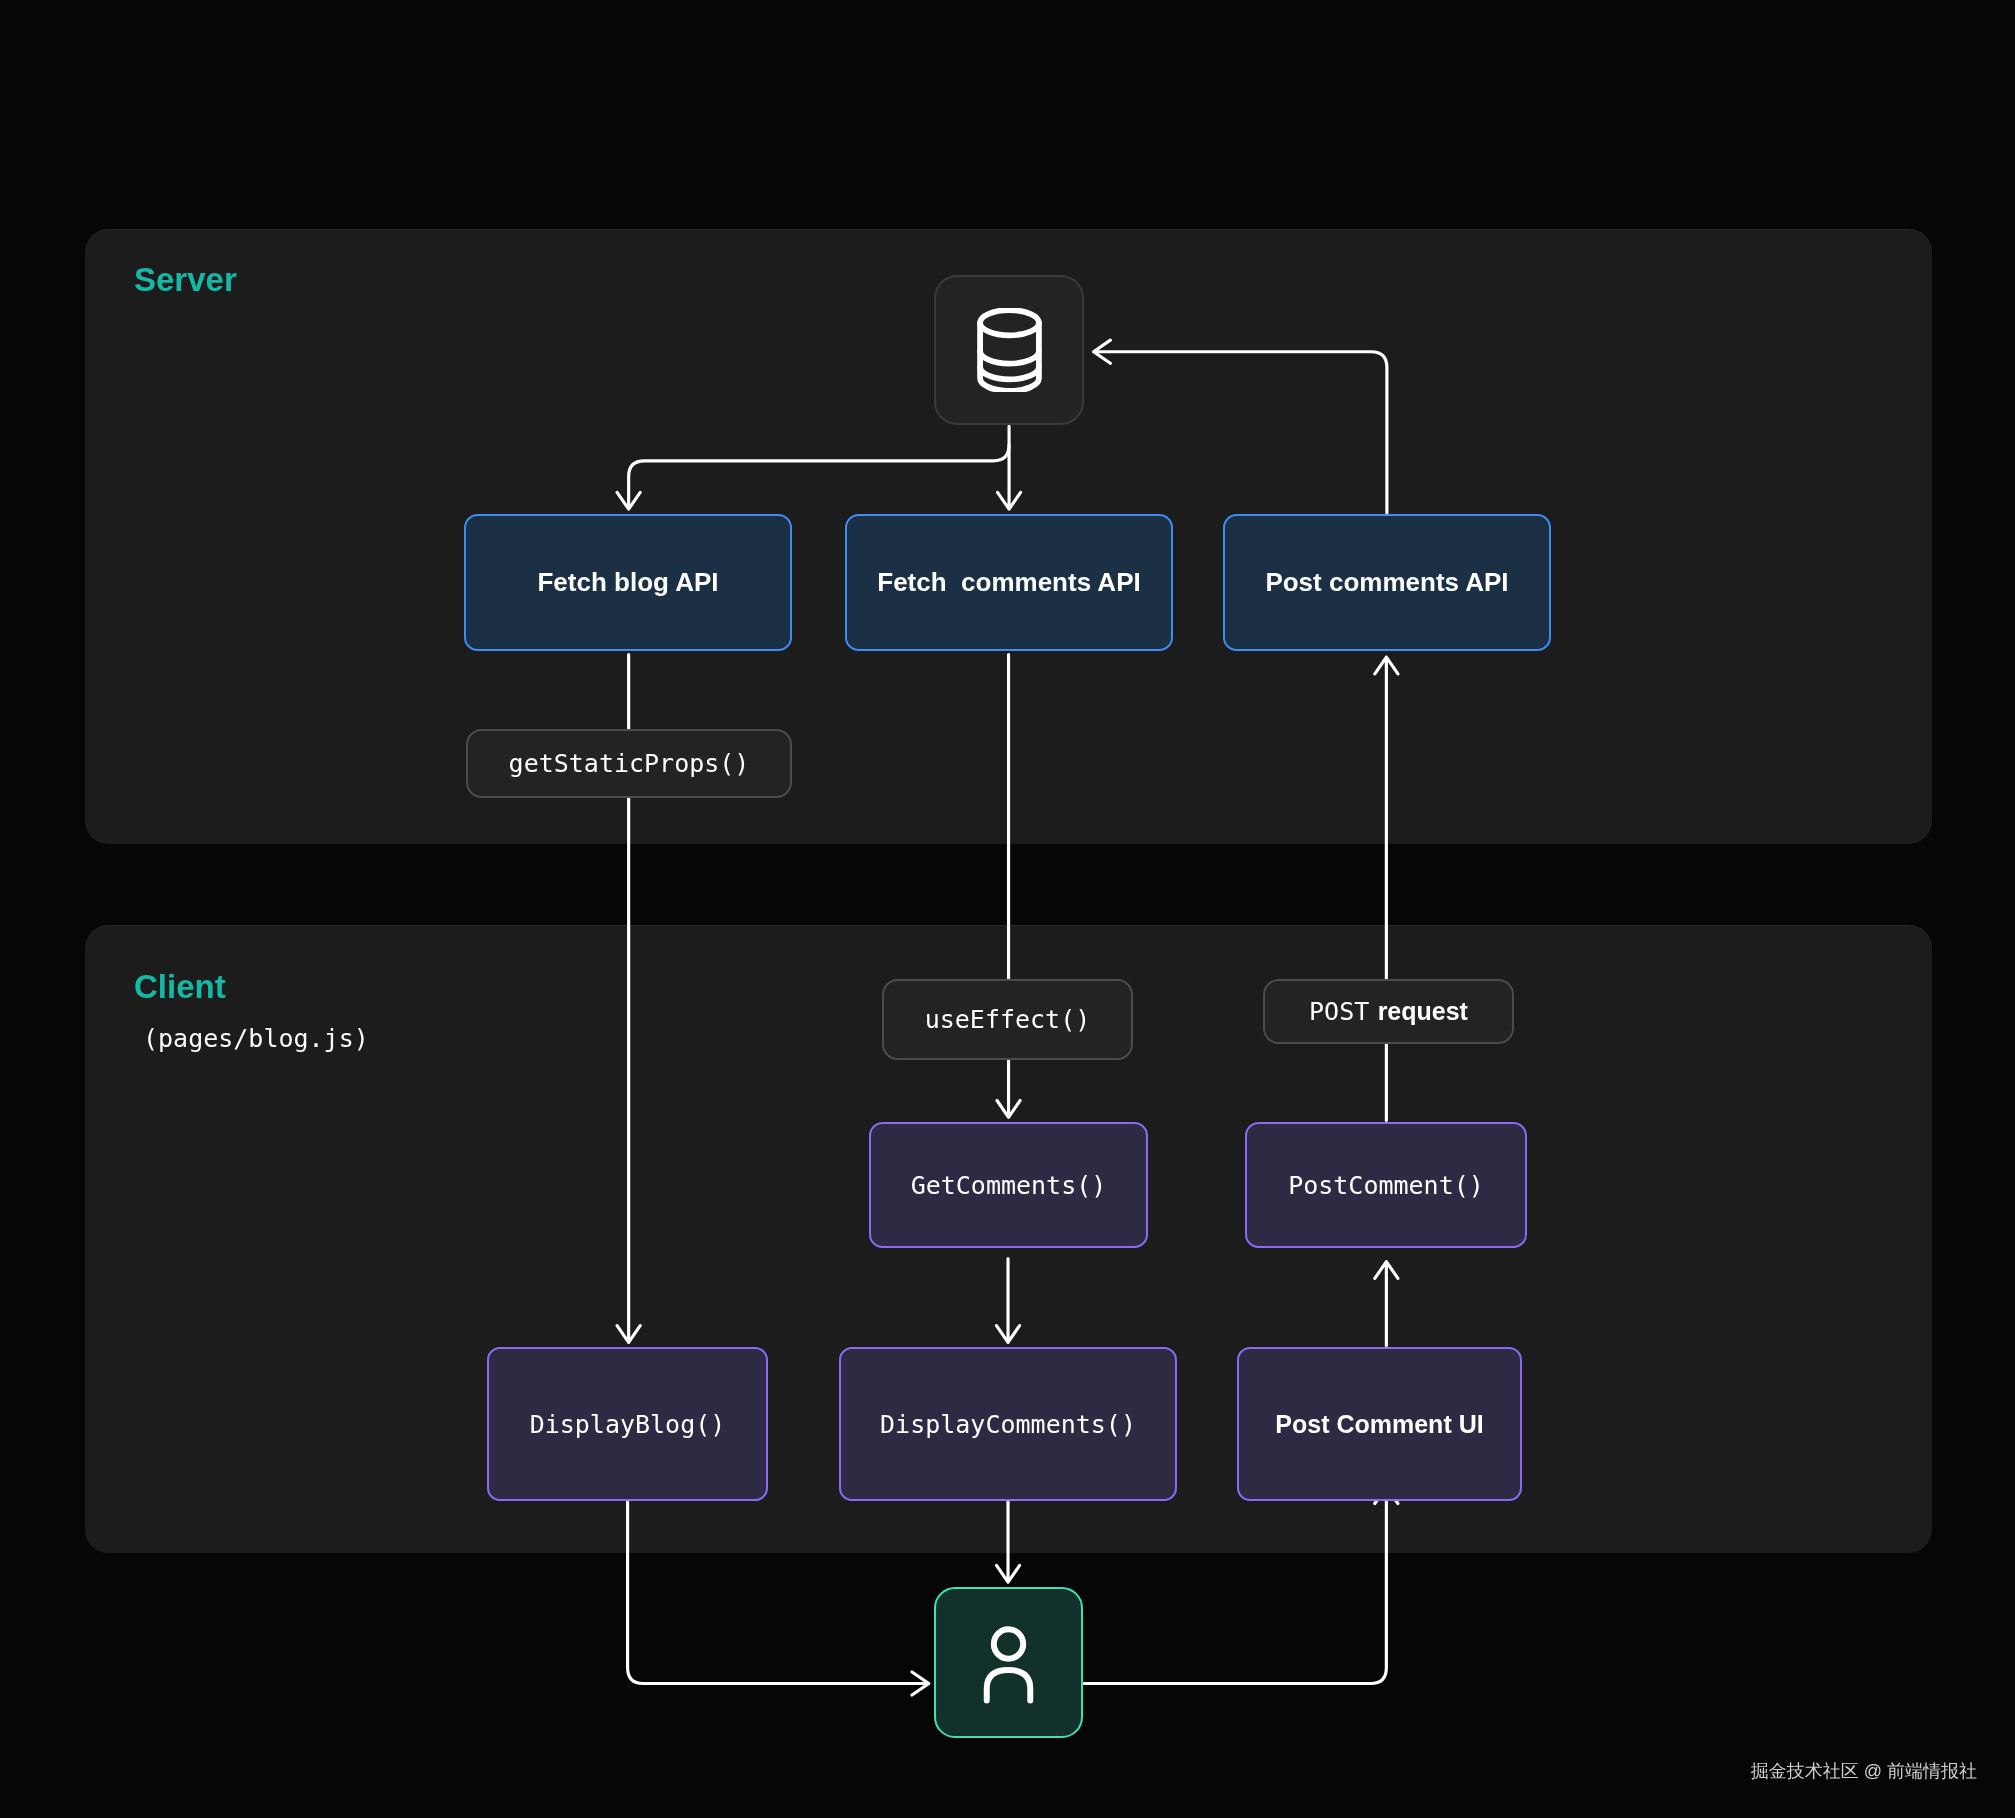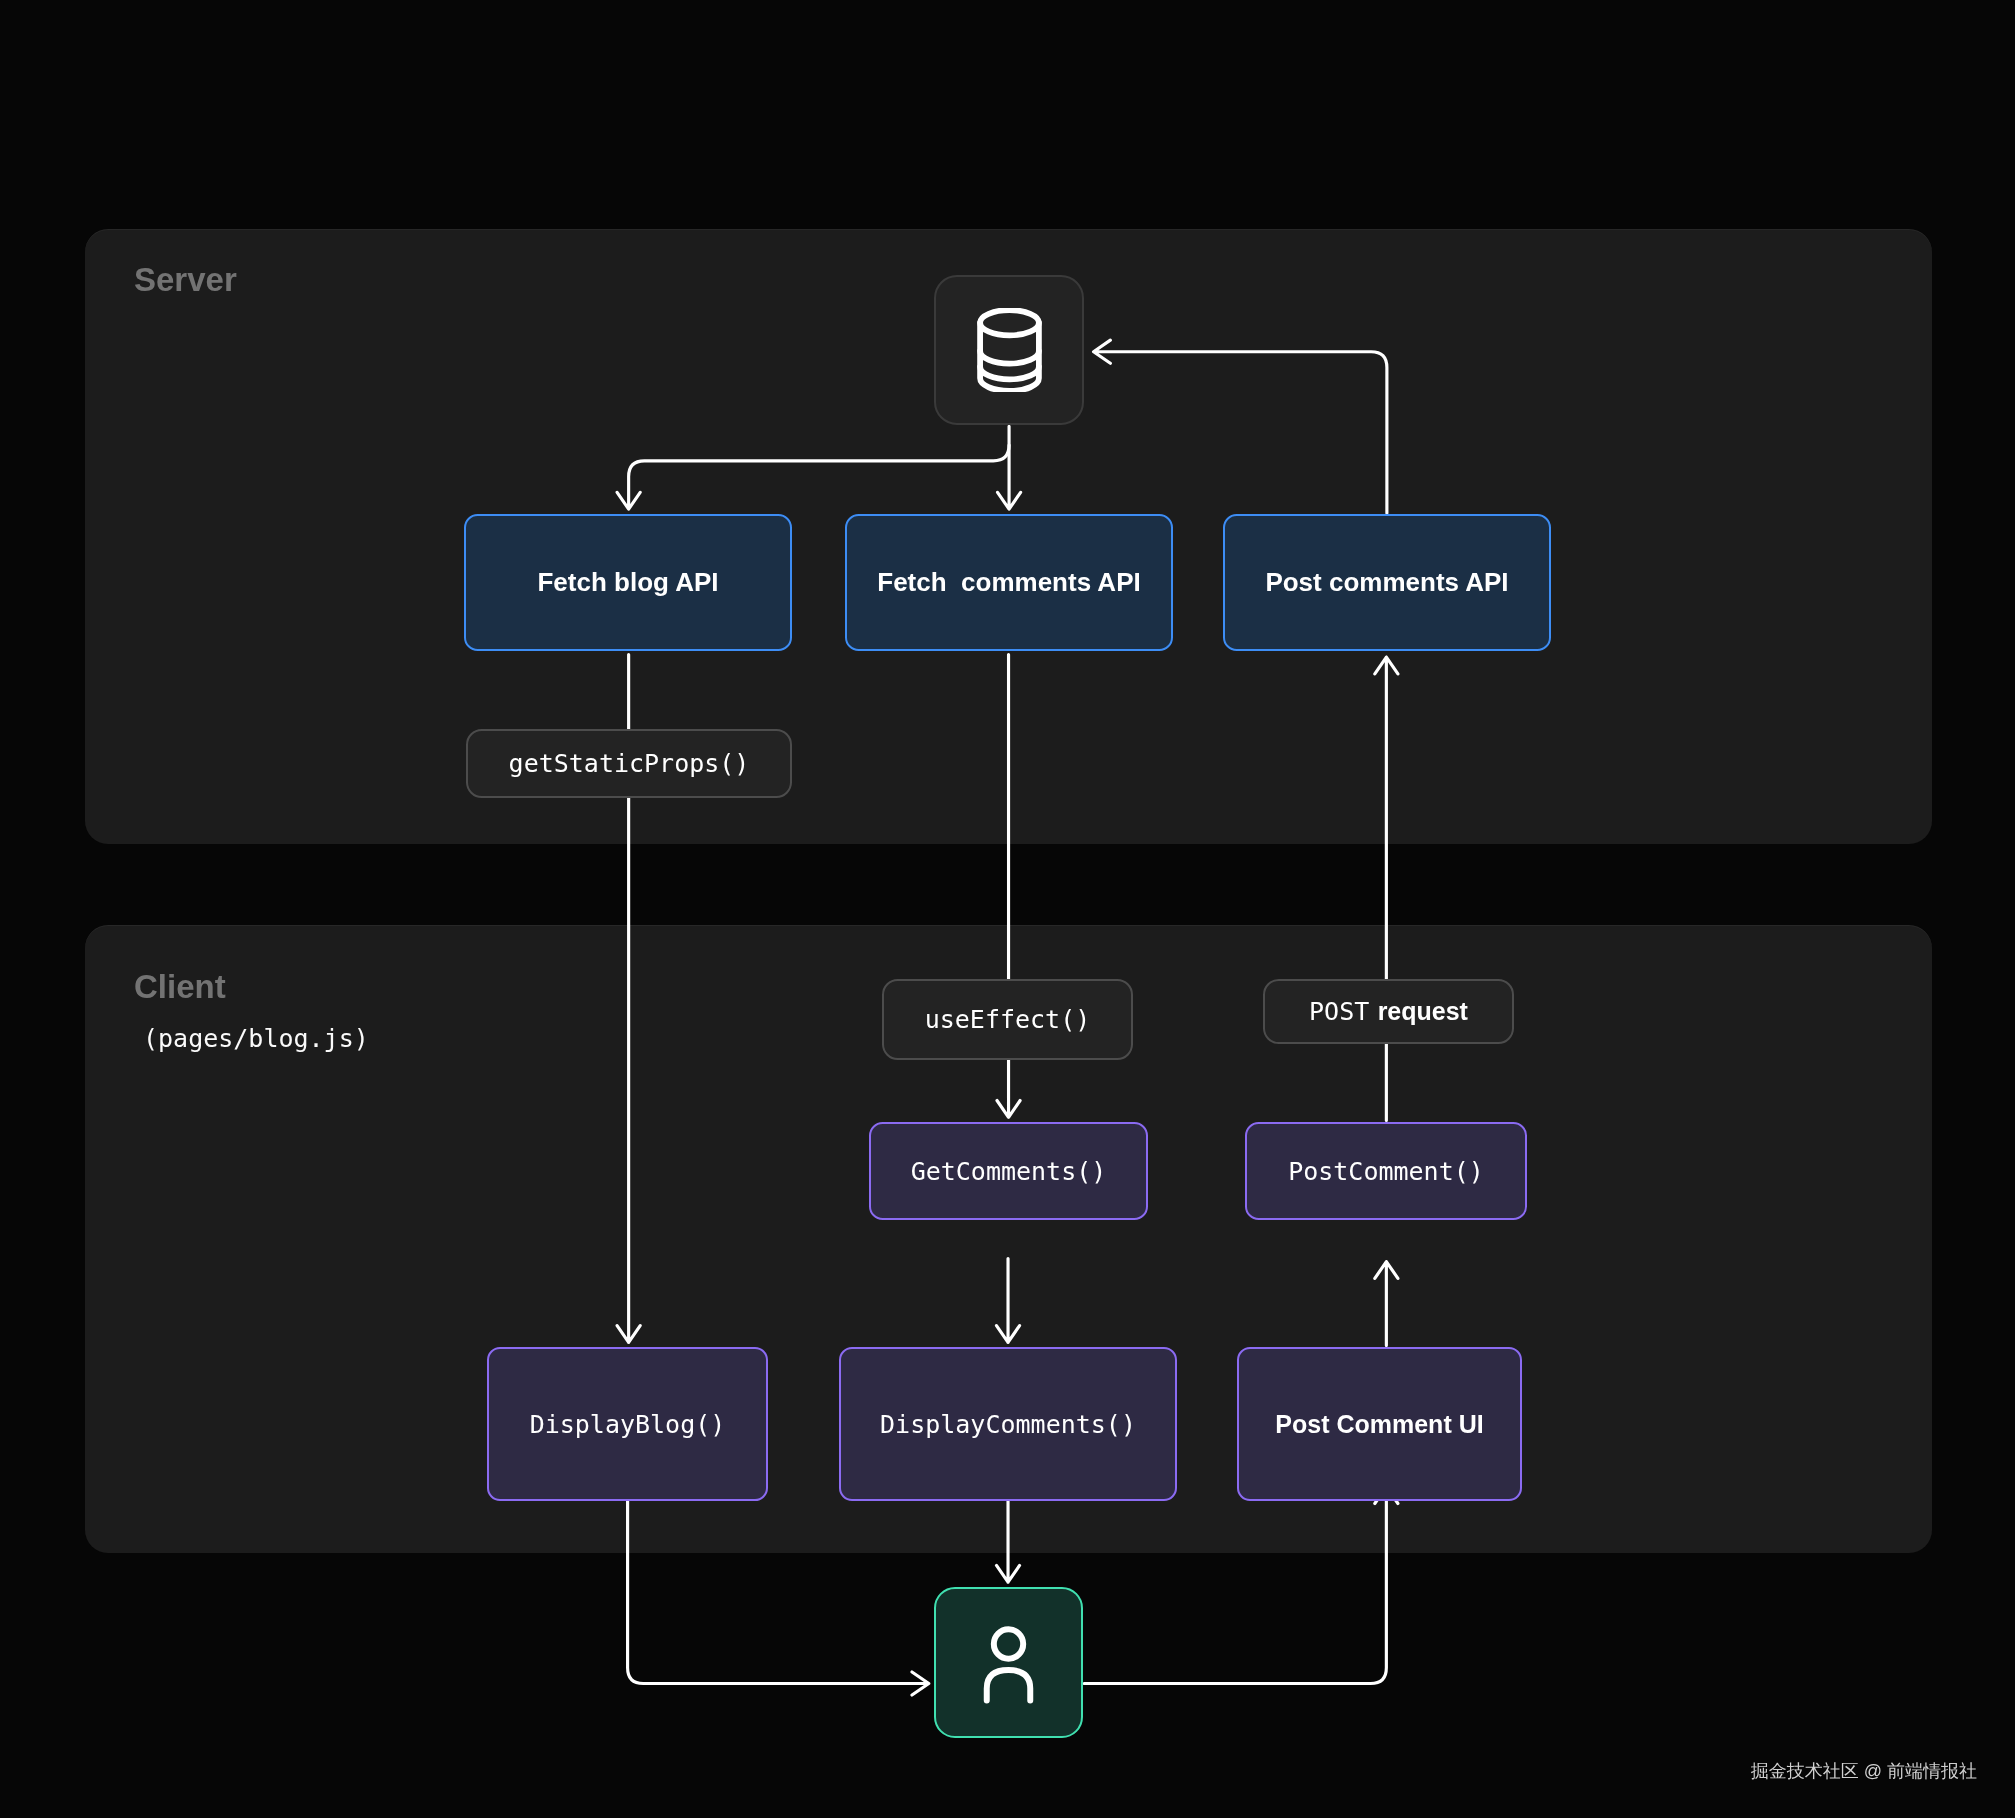--- a/index.html
+++ b/index.html
@@ -17,21 +17,21 @@
   .title{position:absolute;left:0;right:0;top:78px;text-align:center;
     font-size:51px;font-weight:700;letter-spacing:-1px;
     background:linear-gradient(180deg,#ffffff 15%,#808080 100%);
     -webkit-background-clip:text;background-clip:text;color:transparent;z-index:2;}
 
   .panel{position:absolute;left:85px;width:1847px;background:var(--panel);
     border-radius:23px;z-index:0;box-shadow:inset 0 1px 0 rgba(255,255,255,0.05);}
   #panel-server{top:229px;height:615px;}
   #panel-client{top:925px;height:628px;}
 
-  .panel-label{position:absolute;left:134px;color:#737373;font-size:33px;font-weight:700;z-index:2;}
+  .panel-label{position:absolute;left:134px;color:#14b8a6;font-size:33px;font-weight:700;z-index:2;}
   #label-server{top:261px;}
   #label-client{top:968px;}
   .panel-sublabel{position:absolute;left:143px;top:1024px;color:#fafafa;z-index:2;
     font-family:"DejaVu Sans Mono",monospace;font-size:25px;}
 
   svg.edges{position:absolute;left:0;top:0;z-index:1;pointer-events:none;}
   .edge{stroke:var(--line);stroke-width:6;fill:none;stroke-linecap:round;stroke-linejoin:round;}
 
   .node{position:absolute;box-sizing:border-box;display:flex;align-items:center;
     justify-content:center;color:#ffffff;z-index:2;}
@@ -49,21 +49,21 @@
   #fetch-blog{left:464px;width:328px;}
   #fetch-comments{left:845px;width:328px;}
   #post-comments{left:1223px;width:328px;}
 
   .pill{background:var(--gray-fill);border:2.1px solid var(--gray-border);border-radius:15.7px;}
   #get-static-props{left:466px;top:729px;width:326px;height:69px;}
   #use-effect{left:882px;top:979px;width:251px;height:81px;}
   #post-request{left:1263px;top:979px;width:251px;height:65px;}
   #post-request .req{font-family:"Liberation Sans",sans-serif;font-weight:700;font-size:25px;margin-left:8.4px;}
 
-  .purple{top:1122px;height:98px;border-radius:13.6px;background:var(--purple-fill);
+  .purple{top:1122px;height:126px;border-radius:13.6px;background:var(--purple-fill);
     border:2.6px solid var(--purple-border);}
   #get-comments{left:869px;width:279px;}
   #post-comment{left:1245px;width:282px;}
 
   .row3{top:1347px;height:154px;border-radius:13px;background:var(--purple-fill);
     border:2.6px solid var(--purple-border);}
   #display-blog{left:487px;width:281px;}
   #display-comments{left:839px;width:338px;}
   #post-comment-ui{left:1237px;width:285px;}
 

